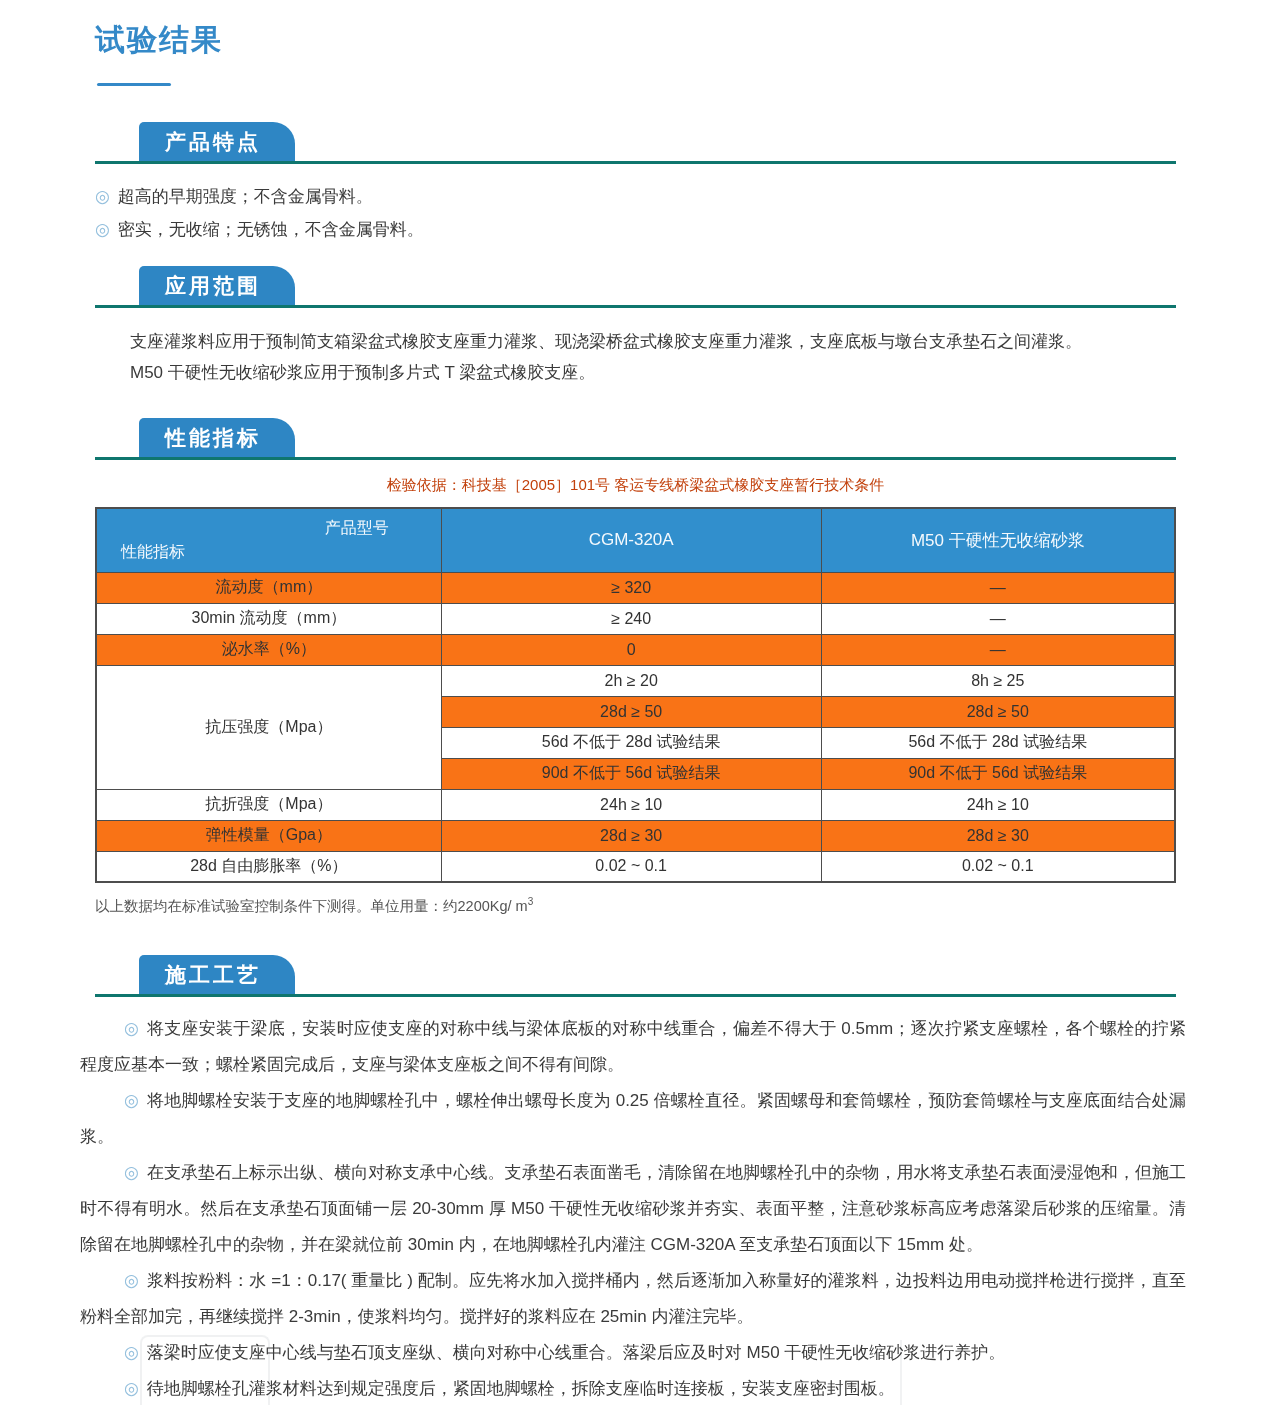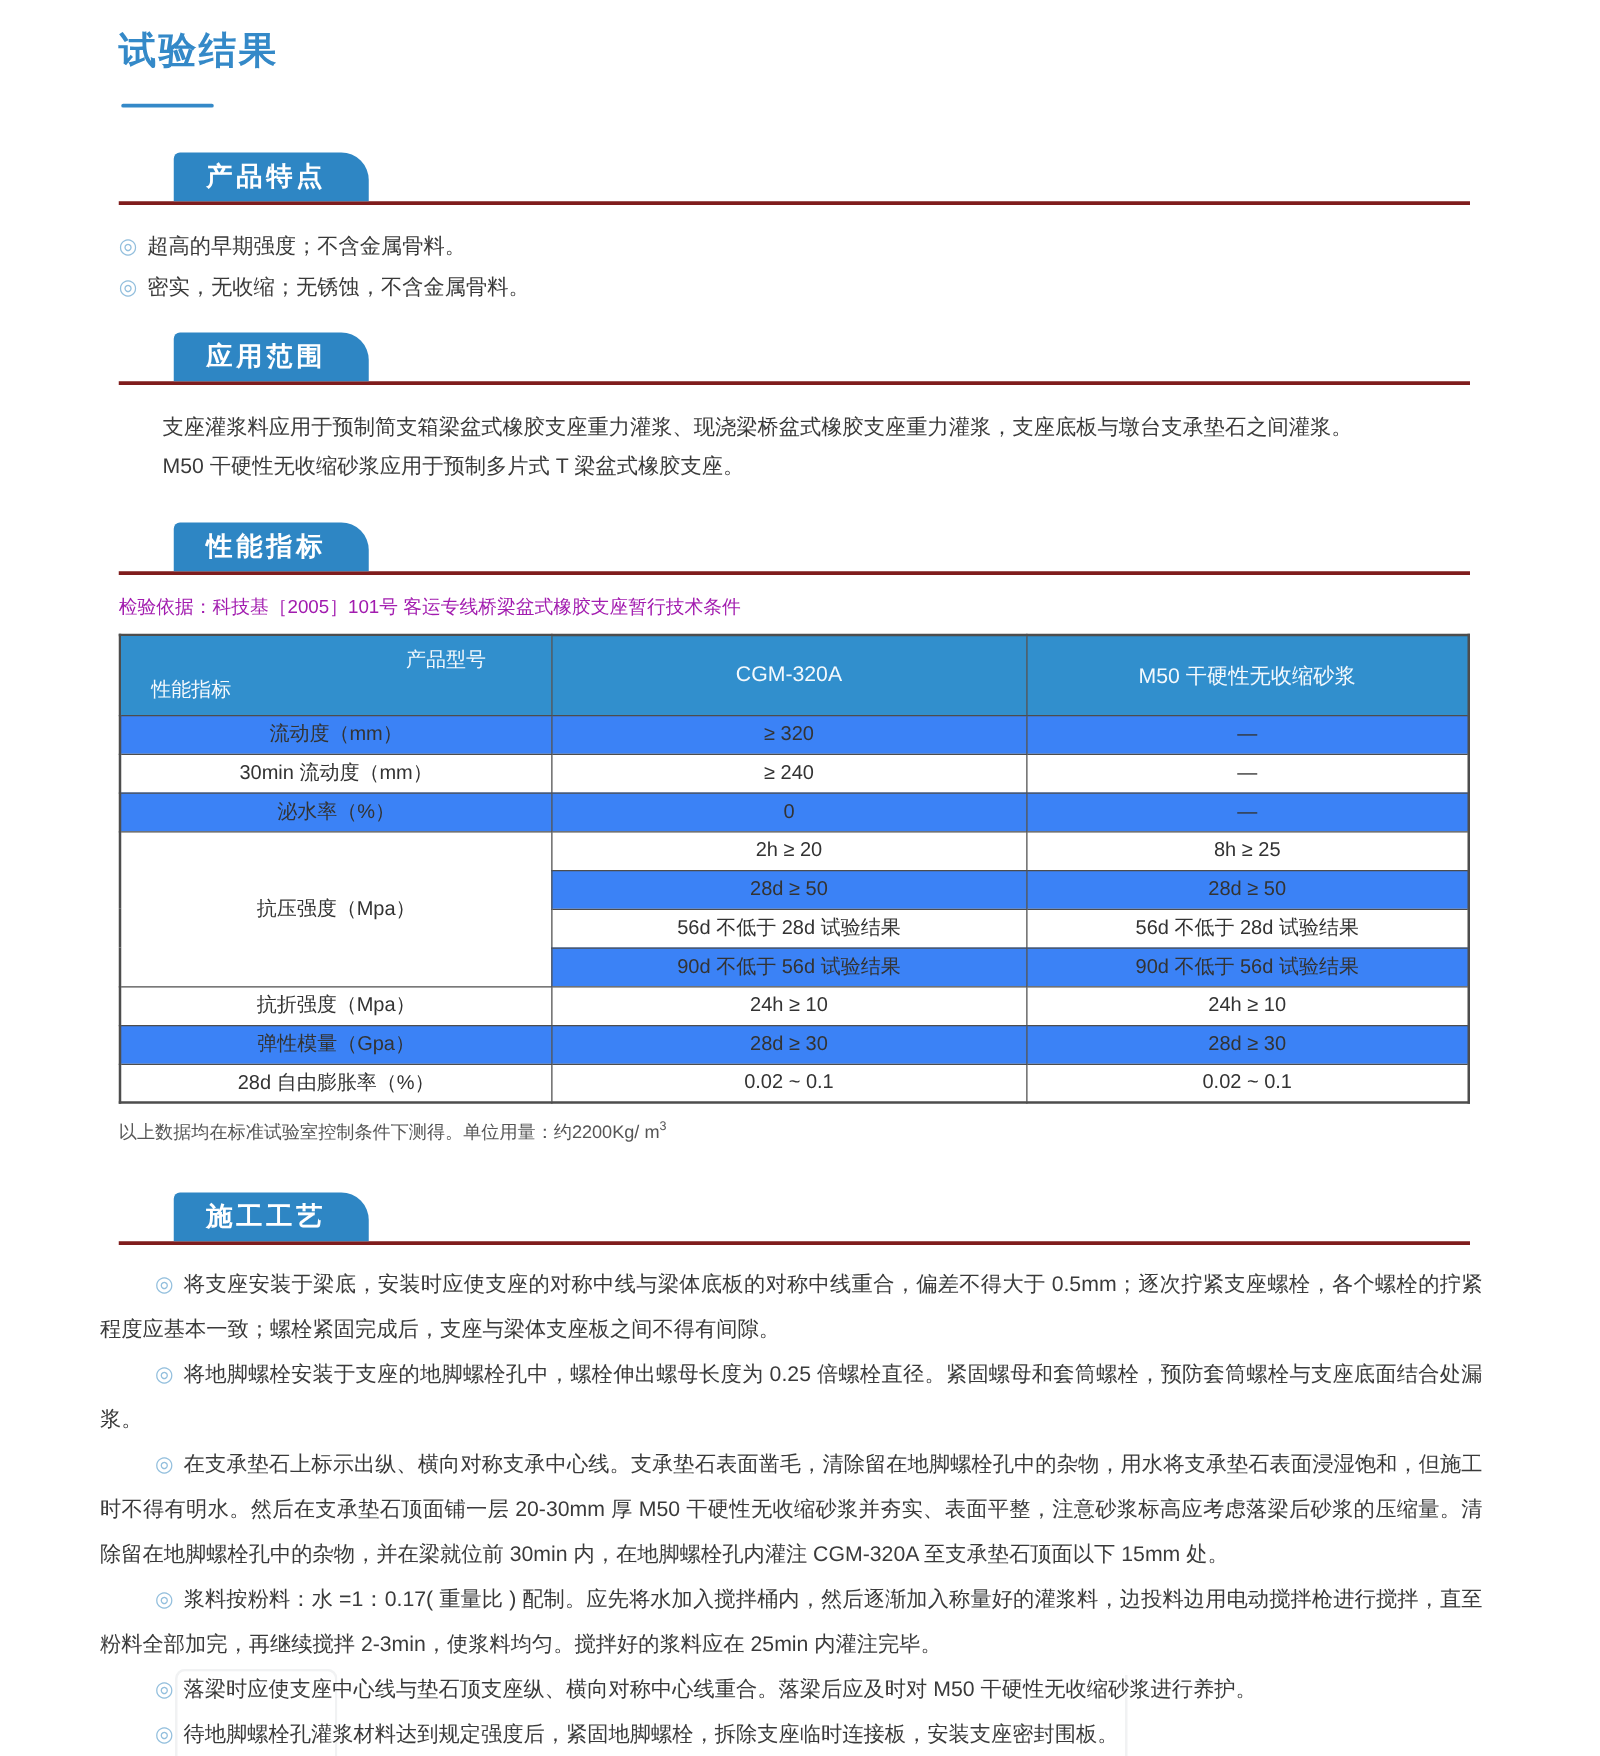--- a/index.html
+++ b/index.html
@@ -9,61 +9,61 @@
     font-family:"Liberation Sans","DejaVu Sans",sans-serif;
     color:#3a3a3a;
   }
   .page { padding:20px 104px 0 95px; position:relative; z-index:2; }
 
   
   .doc-title { font-size:30px; font-weight:bold; color:#3489c8; letter-spacing:2px; }
   .title-underline { width:74px; height:3px; background:#3489c8; margin:22px 0 0 2px; border-radius:2px; }
 
   
-  .sec-head { border-bottom:3px solid #7f1d1d; line-height:0;padding-left:44px; }
+  .sec-head { border-bottom:3px solid #0f766e; line-height:0;padding-left:44px; }
   .badge {
     display:inline-block; background:#2e86c4; color:#fff;
     font-size:21px; font-weight:bold; letter-spacing:3px;
     line-height:1; padding:9px 34px 9px 26px;
     border-radius:5px 22px 0 0;
   }
 
   
   .bullet { color:#93bfdd; font-size:17px; margin-right:8px; }
   .feat-grid { display:flex; margin-top:16px; }
   .feat-col { width:50%; }
   .feat-item { font-size:17px; line-height:33px; color:#3a3a3a; }
 
   
   .app-body { margin:18px 0 0 35px; }
   .app-line { font-size:17px; line-height:31px; color:#3a3a3a; }
 
   
-  .basis { font-size:15px; color:#a21caf; margin:16px 0 12px; }
+  .basis { text-align:center; font-size:15px; color:#c2410c; margin:16px 0 12px; }
   table.perf { width:100%; border-collapse:collapse; table-layout:fixed; }
   table.perf th, table.perf td {
     border:1px solid #4d4d4d; text-align:center;
     font-size:16px; font-weight:normal; color:#333;
     height:31px; padding:0 4px;
   }
   table.perf { border:2px solid #4d4d4d; }
   table.perf thead th {
     background:#318fcd; color:#f4f9fd; font-size:17px; height:64px;
   }
   th.diag {
     position:relative; padding:0;
     background:
       linear-gradient(to bottom right,
         rgba(0,0,0,0) calc(50% - 1px), #3c3c3c calc(50% - 1px),
         #3c3c3c calc(50% + 1px), rgba(0,0,0,0) calc(50% + 1px)),
       #318fcd;
   }
   .diag-top { position:absolute; top:9px; right:52px; font-size:16px;text-align:center; }
   .diag-bottom { position:absolute; bottom:9px; left:24px; font-size:16px; }
-  td.shade { background:#3b82f6; }
+  td.shade { background:#f97316; }
   td.lblcell { font-size:16px; }
   .tbl-note { font-size:14.5px; color:#555; margin-top:13px; }
   .tbl-note sup { font-size:10px; }
 
   
   .proc-body { margin:14px -10px 0 -15px; }
   .step {
     font-size:17px; line-height:36px; color:#3a3a3a;
     text-align:justify; text-indent:44px;
   }

